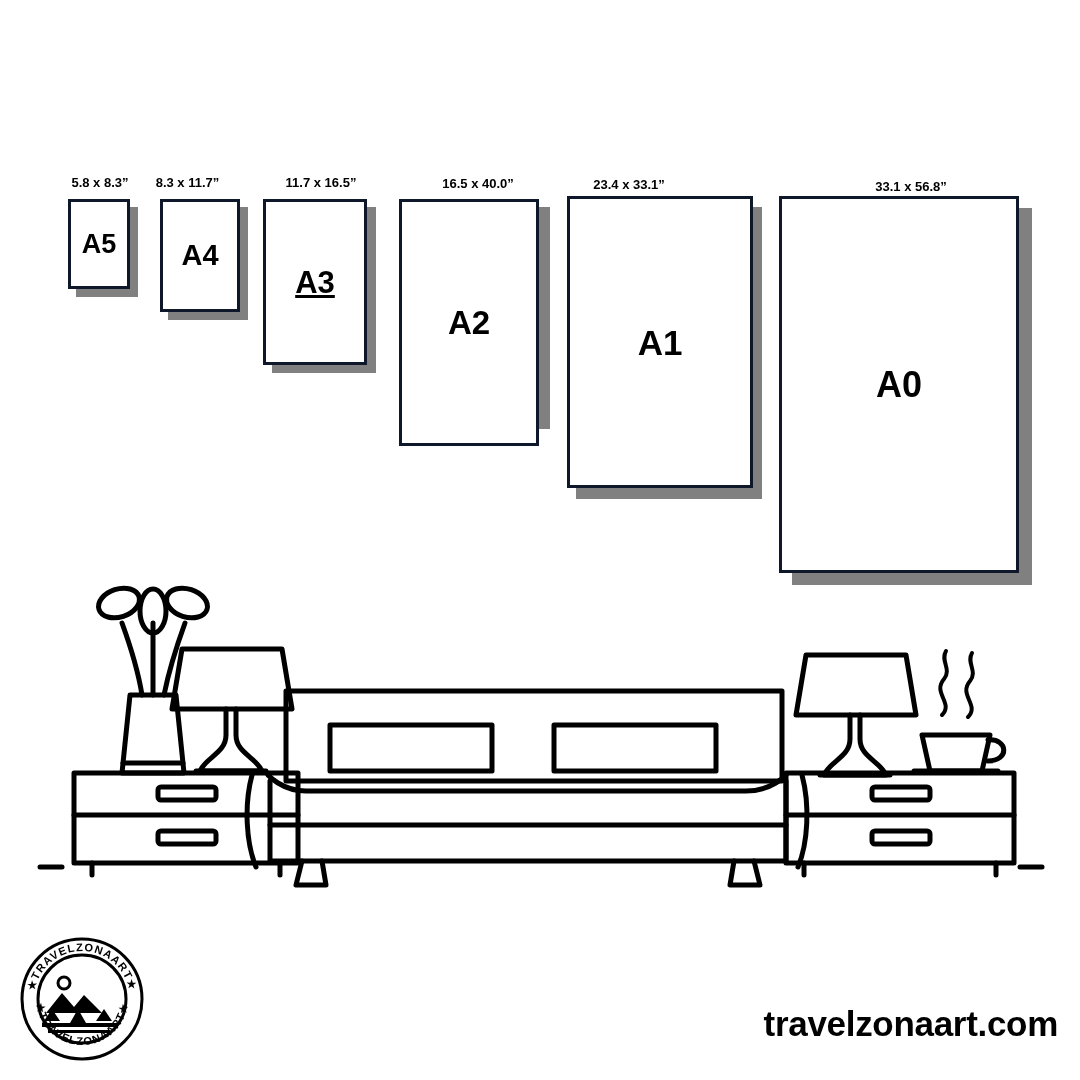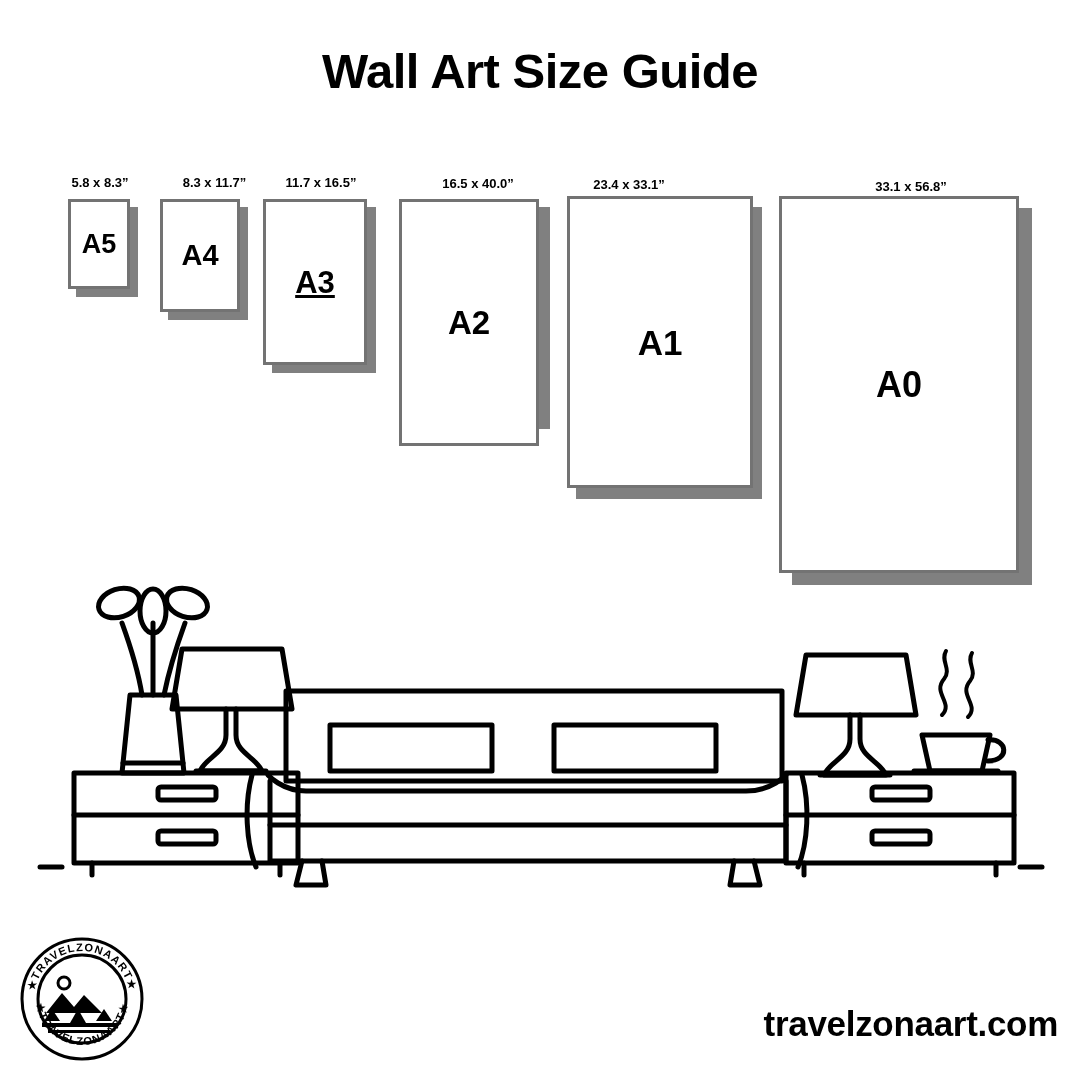--- a/index.html
+++ b/index.html
@@ -46,21 +46,21 @@
   .frame-group {
     position: absolute;
   }
   .frame-shadow {
     position: absolute;
     background: #808080;
   }
   .frame-box {
     position: absolute;
     background: #ffffff;
-    border: 3px solid #737373;
+    border: 3px solid #0f172a;
     box-sizing: border-box;
     display: flex;
     align-items: center;
     justify-content: center;
   }
   .frame-label {
     font-weight: bold;
     color: #000000;
     line-height: 1;
   }
@@ -98,34 +98,33 @@
     font-weight: bold;
     letter-spacing: -0.3px;
     margin-left: 40px;
   }
 </style>
 </head>
 <body>
 
 <div id="page">
 
-  <div id="title">Wall Art Size Guide</div>
 
   <div id="frames">
 
     <div class="frame-group">
       <div class="dims" style="left:58px; top:175px; width:84px;">5.8 x 8.3”</div>
       <div class="frame-shadow" style="left:76px; top:207px; width:62px; height:90px;"></div>
       <div class="frame-box" style="left:68px; top:199px; width:62px; height:90px;">
         <span class="frame-label" style="font-size:27px;">A5</span>
       </div>
     </div>
 
     <div class="frame-group">
-      <div class="dims" style="left:163px; top:175px; width:103px;">8.3 x 11.7”</div>
+      <div class="dims" style="left:136px; top:175px; width:103px;">8.3 x 11.7”</div>
       <div class="frame-shadow" style="left:168px; top:207px; width:80px; height:113px;"></div>
       <div class="frame-box" style="left:160px; top:199px; width:80px; height:113px;align-items:center;">
         <span class="frame-label" style="font-size:29px;">A4</span>
       </div>
     </div>
 
     <div class="frame-group">
       <div class="dims" style="left:258px; top:175px; width:126px;">11.7 x 16.5”</div>
       <div class="frame-shadow" style="left:272px; top:207px; width:104px; height:166px;"></div>
       <div class="frame-box" style="left:263px; top:199px; width:104px; height:166px;">

